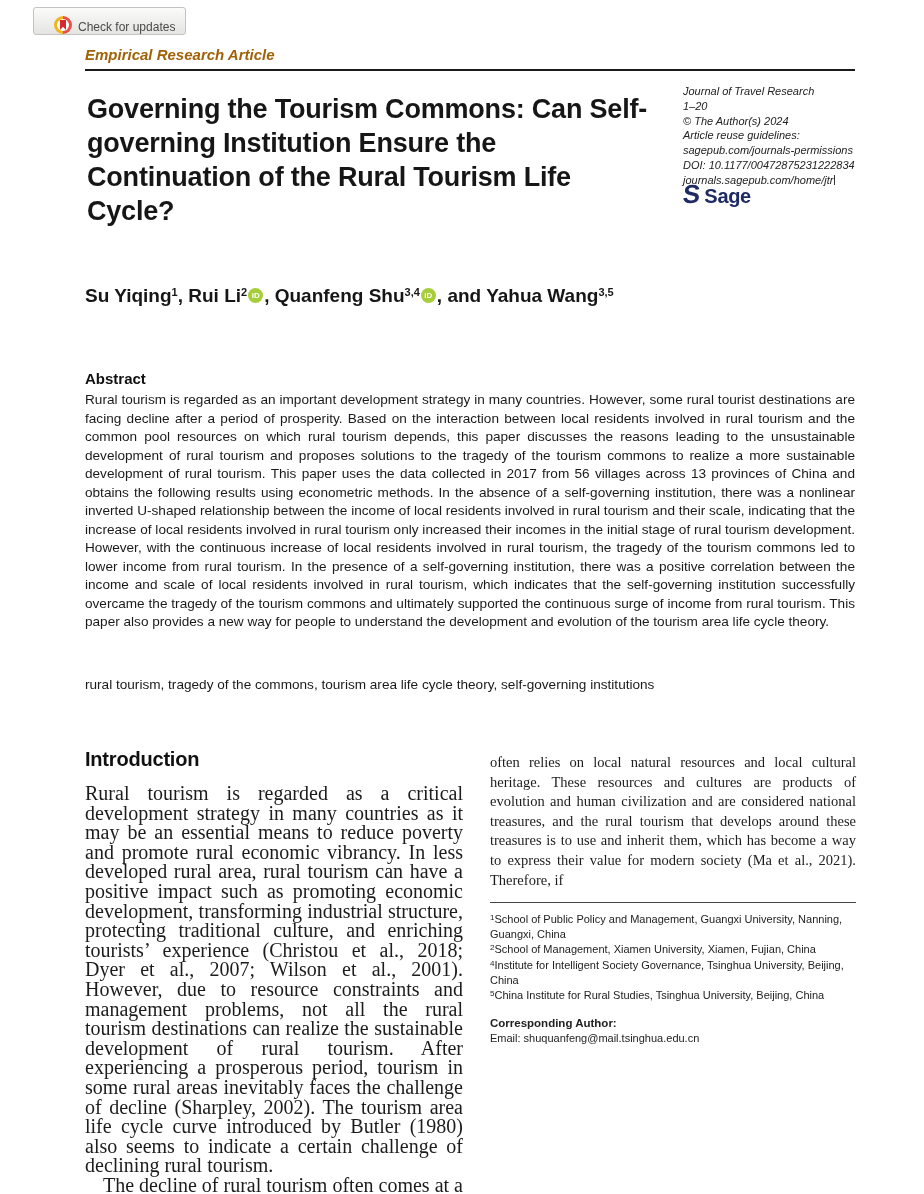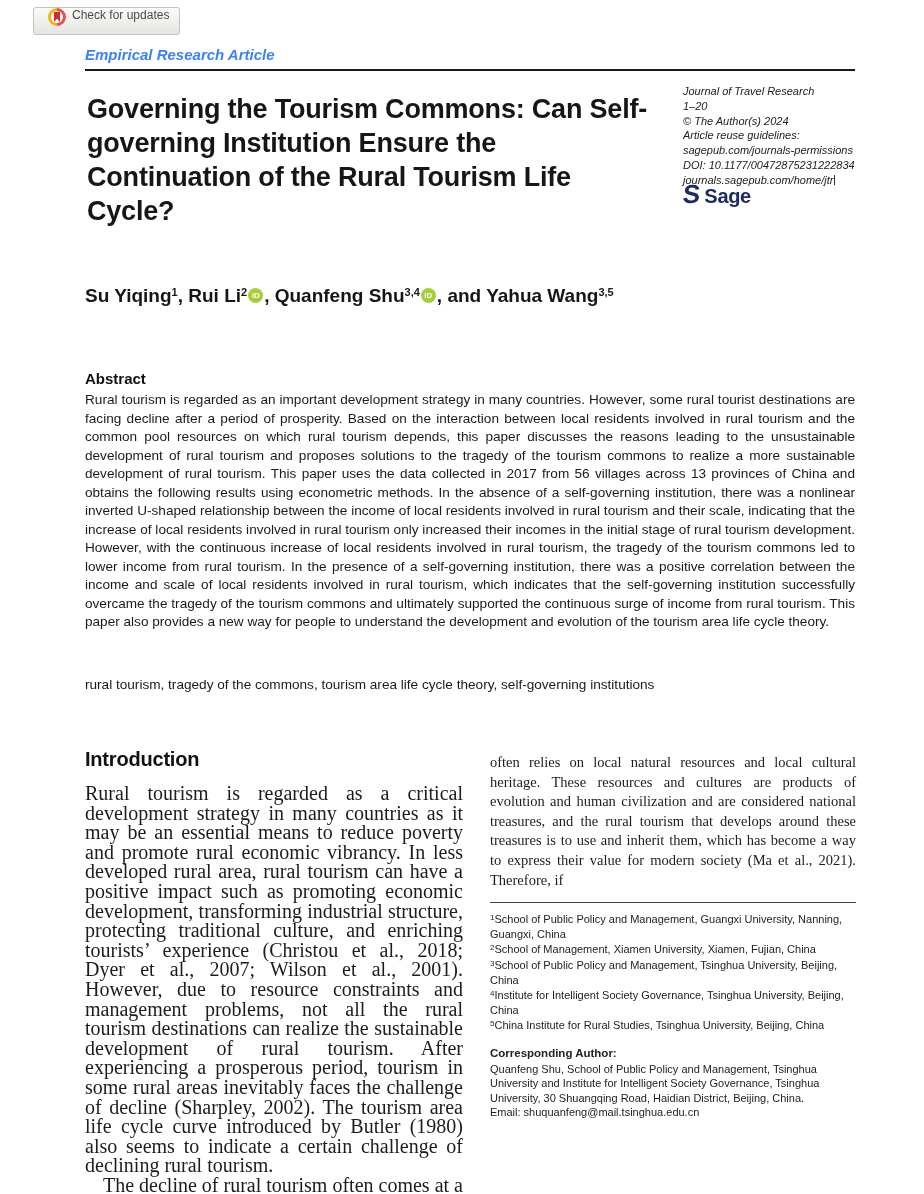--- a/index.html
+++ b/index.html
@@ -4,21 +4,21 @@
 <style>
   html,body{margin:0;padding:0;}
   body{
     width:924px;height:1194px;position:relative;background:#ffffff;
     font-family:"Liberation Sans",sans-serif;color:#1a1a1a;
     -webkit-font-smoothing:antialiased;overflow:hidden;
   }
   
   .crossmark{
     position:absolute;left:33px;top:7px;height:26px;
-    display:flex;align-items:flex-start;gap:6px;padding:0 10px 0 14px;
+    display:flex;align-items:flex-end;gap:6px;padding:0 10px 0 20px;
     background:linear-gradient(#fbfbfa,#e4e4e1);
     border:1px solid #c3c3bf;border-radius:3px;cursor:pointer;
   }
   .cm-circle{
     width:18px;height:18px;border-radius:50%;position:relative;
     background:linear-gradient(90deg,#f2b419 0 50%,#e8504a 50% 100%);
     flex:0 0 auto;
   }
   .cm-circle::before{
     content:"";position:absolute;left:3px;top:3px;right:3px;bottom:3px;
@@ -26,21 +26,21 @@
   }
   .cm-mark{
     position:absolute;left:6px;top:4px;width:6px;height:10px;background:#d7282f;
     clip-path:polygon(0 0,100% 0,100% 100%,50% 68%,0 100%);
   }
   .crossmark-label{font-size:12px;color:#4a4a4a;white-space:nowrap;}
 
   
   .article-type{
     position:absolute;left:85px;top:46px;
-    font-size:15px;font-style:italic;font-weight:700;color:#3b82f6;
+    font-size:15px;font-style:italic;font-weight:700;color:#a16207;
   }
   .head-rule{position:absolute;left:85px;top:69px;width:770px;height:2px;background:#1a1a1a;}
 
   .title{
     position:absolute;left:85px;top:90px;width:565px;
     font-size:27px;line-height:34px;font-weight:700;color:#161616;
     letter-spacing:-0.2px;
   }
 
   .meta{
@@ -152,22 +152,20 @@
   <p>Rural tourism is regarded as a critical development strategy in many countries as it may be an essential means to reduce poverty and promote rural economic vibrancy. In less developed rural area, rural tourism can have a positive impact such as promoting economic development, transforming industrial structure, protecting traditional culture, and enriching tourists’ experience (Christou et al., 2018; Dyer et al., 2007; Wilson et al., 2001). However, due to resource constraints and management problems, not all the rural tourism destinations can realize the sustainable development of rural tourism. After experiencing a prosperous period, tourism in some rural areas inevitably faces the challenge of decline (Sharpley, 2002). The tourism area life cycle curve introduced by Butler (1980) also seems to indicate a certain challenge of declining rural tourism.</p>
   <p>The decline of rural tourism often comes at a more significant cost than urban tourism. On one hand, rural tourism</p>
 </div>
 
 <div class="rightcol">
   <p class="body">often relies on local natural resources and local cultural heritage. These resources and cultures are products of evolution and human civilization and are considered national treasures, and the rural tourism that develops around these treasures is to use and inherit them, which has become a way to express their value for modern society (Ma et al., 2021). Therefore, if</p>
   <div class="fn-rule"></div>
   <div class="footnotes">
     <p class="fn"><sup>1</sup><span>School of Public Policy and Management, Guangxi University, Nanning, Guangxi, China</span></p>
     <p class="fn"><sup>2</sup><span>School of Management, Xiamen University, Xiamen, Fujian, China</span></p>
-    <p class="fn"><sup>3</sup><span>School of Public Policy and Management, Tsinghua University, Beijing, China</span></p>
     <p class="fn"><sup>4</sup><span>Institute for Intelligent Society Governance, Tsinghua University, Beijing, China</span></p>
     <p class="fn"><sup>5</sup><span>China Institute for Rural Studies, Tsinghua University, Beijing, China</span></p>
   </div>
   <div class="corresponding">
     <div class="ca-head">Corresponding Author:</div>
-    <div>Quanfeng Shu, School of Public Policy and Management, Tsinghua University and Institute for Intelligent Society Governance, Tsinghua University, 30 Shuangqing Road, Haidian District, Beijing, China.</div>
     <div>Email: shuquanfeng@mail.tsinghua.edu.cn</div>
   </div>
 </div>
 
 </body></html>

